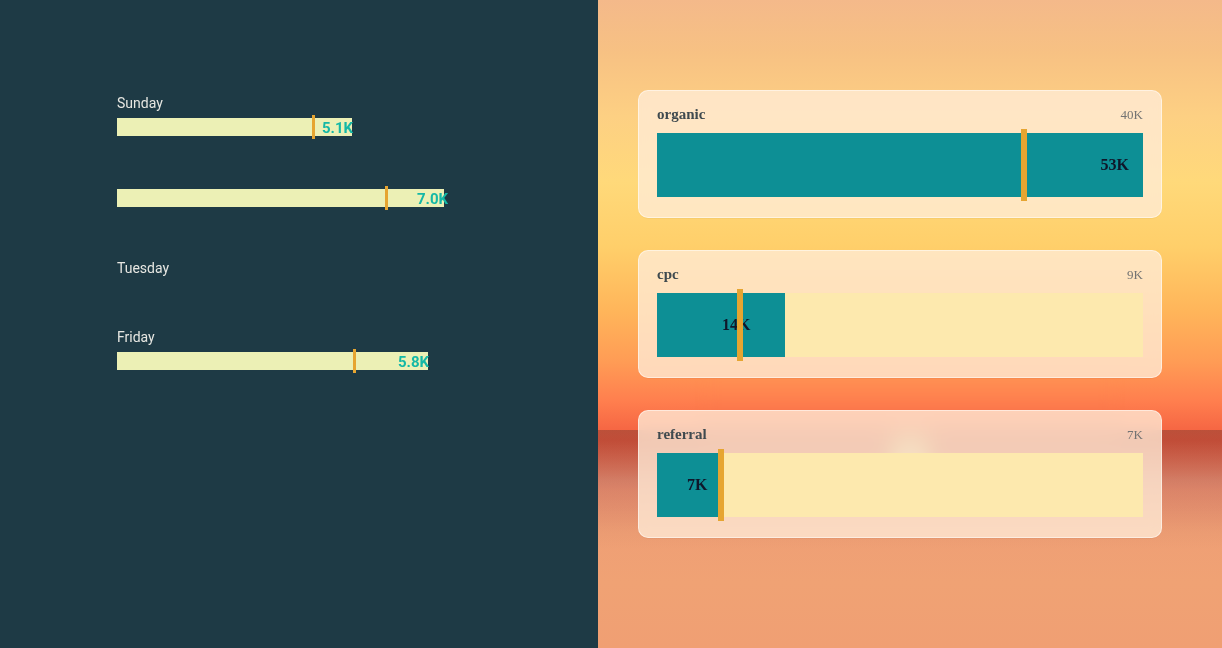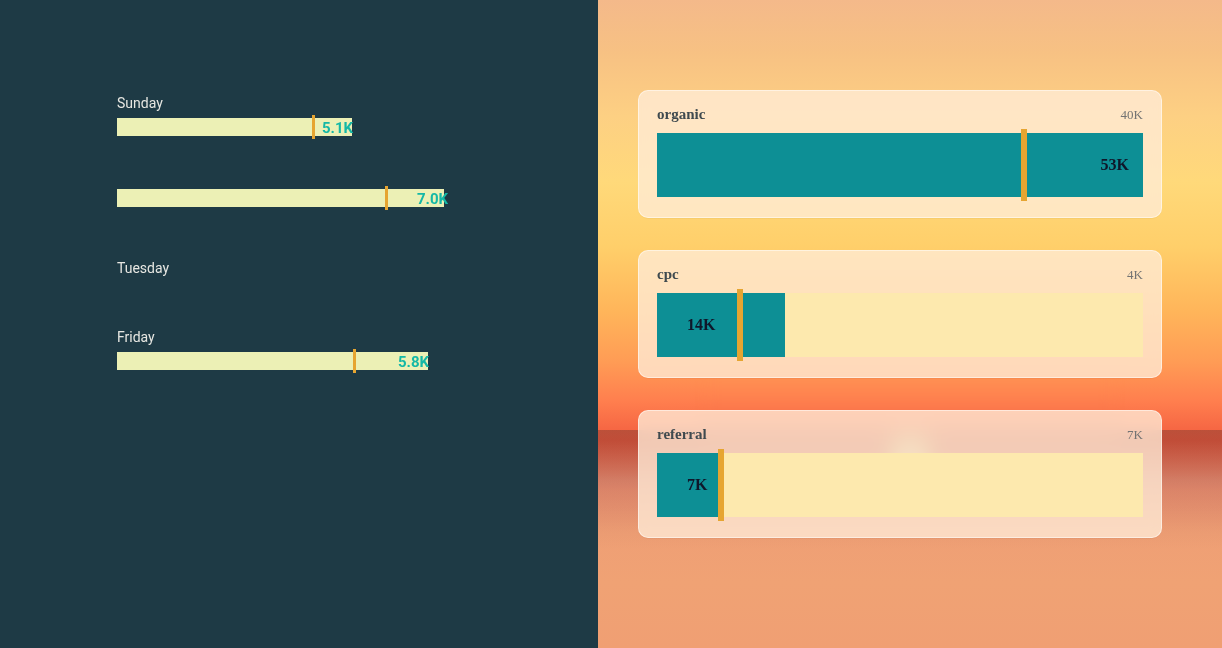--- a/index.html
+++ b/index.html
@@ -227,24 +227,24 @@
         <div class="card-bar-track">
           <div class="card-bar-fill" style="width: 100%;">
             <div class="card-bar-value right-aligned">53K</div>
           </div>
           <div class="card-bar-marker" style="left: calc(75.5% - 3px);"></div>
         </div>
       </div>
       <div class="card">
         <div class="card-header">
           <div class="card-title">cpc</div>
-          <div class="card-target">4K</div>
+          <div class="card-target">9K</div>
         </div>
         <div class="card-bar-track">
-          <div class="card-bar-fill" style="width: 26.4%;">
+          <div class="card-bar-fill" style="width: 26.4%; justify-content: center;">
             <div class="card-bar-value left-aligned">14K</div>
           </div>
           <div class="card-bar-marker" style="left: calc(17% - 3px);"></div>
         </div>
       </div>
       <div class="card">
         <div class="card-header">
           <div class="card-title">referral</div>
           <div class="card-target">7K</div>
         </div>

